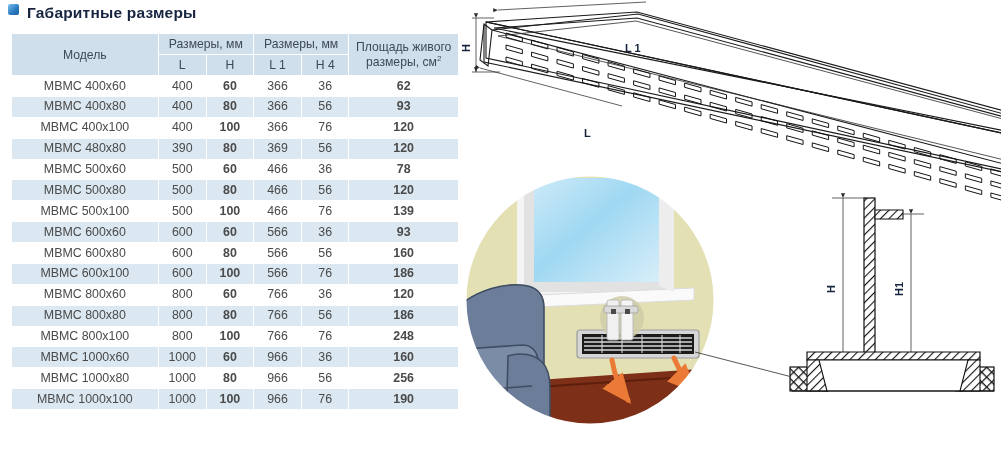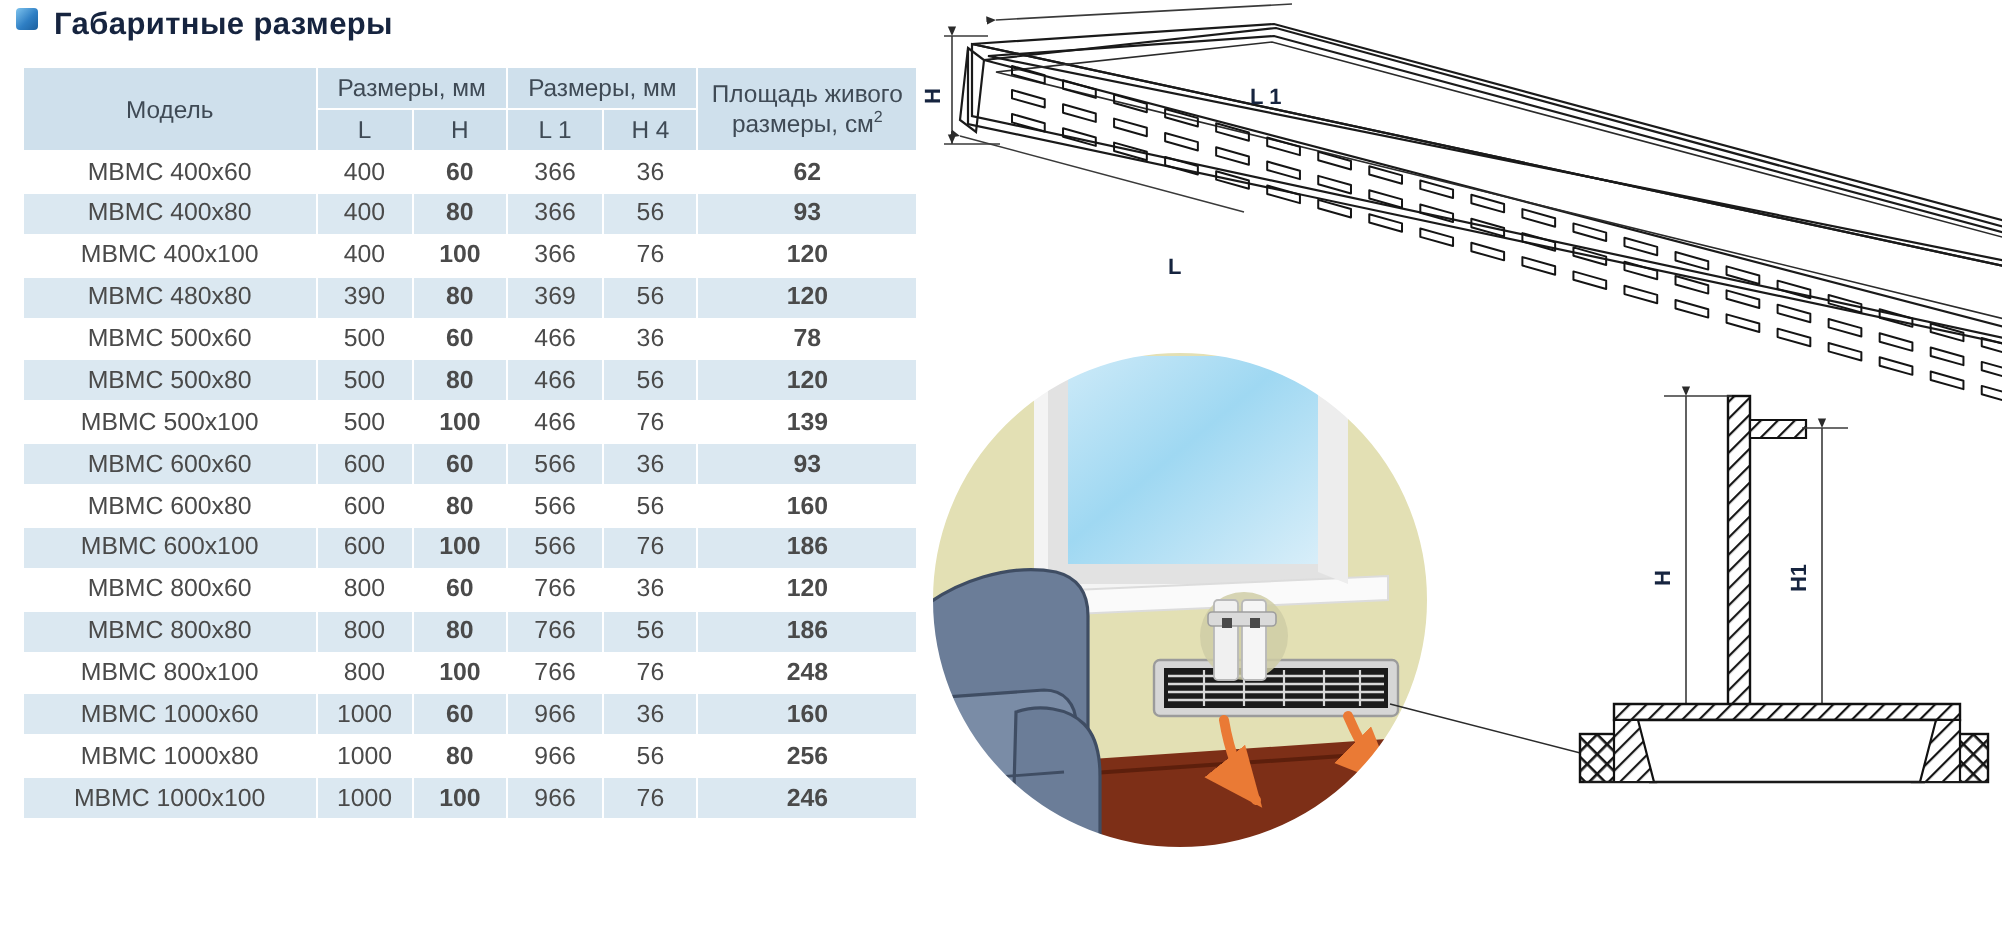--- a/index.html
+++ b/index.html
@@ -186,21 +186,21 @@
         <td class="c-l1">966</td>
         <td class="c-h1">56</td>
         <td class="c-area">256</td>
       </tr>
       <tr>
         <td class="c-model">МВМС 1000x100</td>
         <td class="c-l">1000</td>
         <td class="c-h">100</td>
         <td class="c-l1">966</td>
         <td class="c-h1">76</td>
-        <td class="c-area">246</td>
+        <td class="c-area">190</td>
       </tr>
     </tbody>
 </table>
 
 <div id="art">
 <svg width="539" height="464" viewBox="0 0 539 464" xmlns="http://www.w3.org/2000/svg">
   <defs>
     <linearGradient id="sky" x1="0" y1="0" x2="1" y2="1">
       <stop offset="0%" stop-color="#cdeaf8"></stop>
           <stop offset="45%" stop-color="#9fd8f2"></stop>

